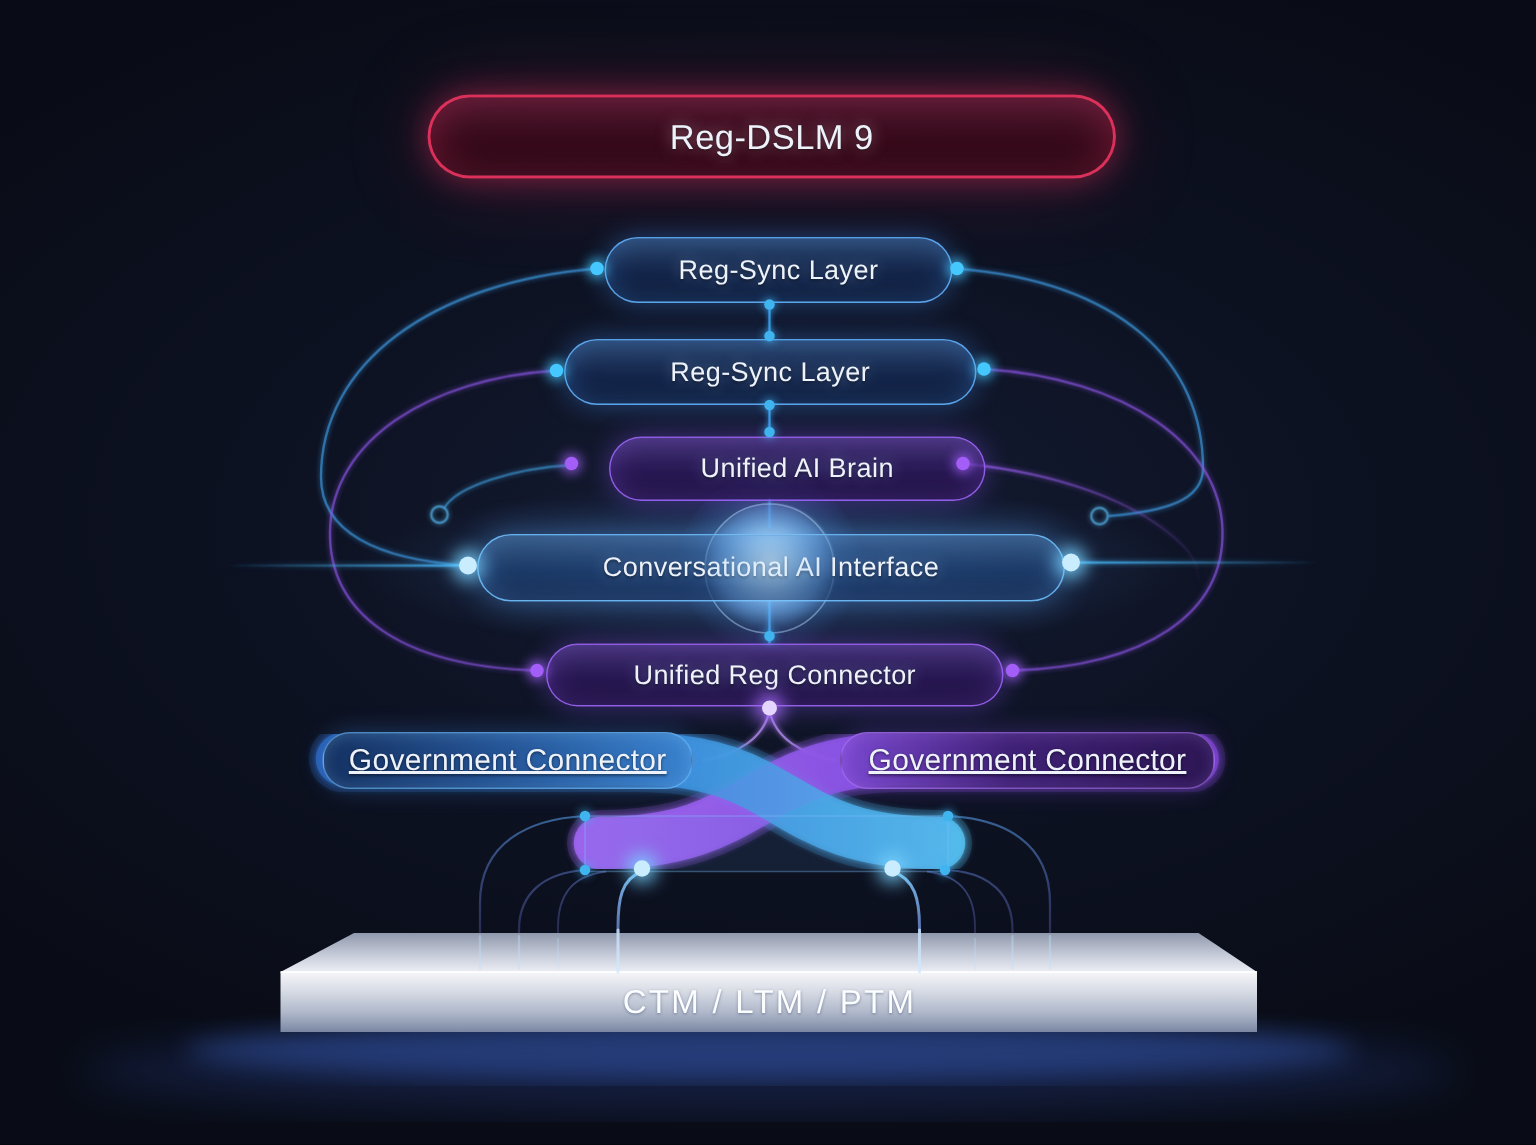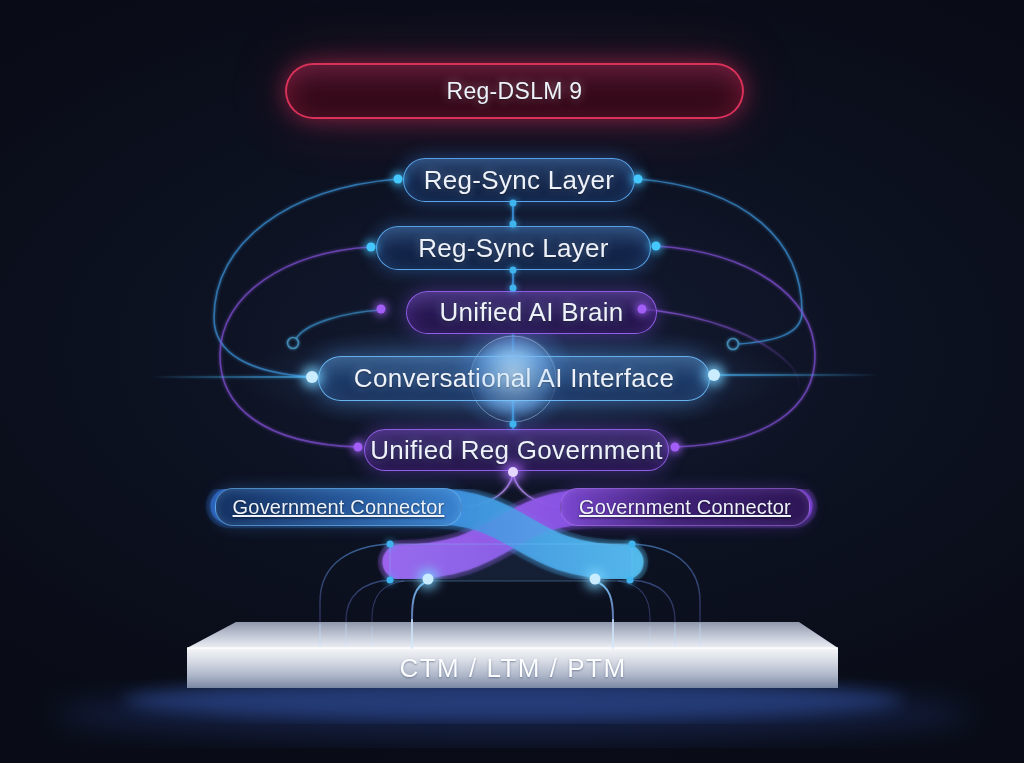--- a/index.html
+++ b/index.html
@@ -5,21 +5,21 @@
   html,body{margin:0;padding:0;background:#05070d;}
   #stage{
     position:relative;width:1024px;height:763px;overflow:hidden;
     background:radial-gradient(ellipse 70% 55% at 50% 46%, #151c33 0%, #0d1222 48%, #090c16 100%);
     font-family:"Liberation Sans", sans-serif;
     padding-left:37px;
   }
   #stage svg{position:absolute;left:0;top:0;z-index:0;}
   .pill{
     position:absolute;z-index:2;display:flex;align-items:center;justify-content:center;
-    border-radius:999px;color:#edf2fb;font-size:26px;letter-spacing:.3px;
+    border-radius:999px;color:#edf2fb;font-size:18px;letter-spacing:.3px;
     text-shadow:0 0 10px rgba(170,210,255,.45), 0 1px 2px rgba(0,0,0,.5);
   }
   .pill.red{
     font-size:23px;
     background:linear-gradient(180deg, rgba(170,35,70,.38) 0%, rgba(60,10,26,.88) 55%, rgba(38,6,18,.92) 100%);
     border:2px solid rgba(228,52,94,.95);
     box-shadow:0 0 22px rgba(228,45,90,.5), 0 0 60px rgba(228,45,90,.22), inset 0 0 26px rgba(215,50,100,.35);
     text-shadow:0 0 10px rgba(255,200,215,.5), 0 1px 2px rgba(0,0,0,.6);
   }
   .pill.blue{
@@ -60,21 +60,21 @@
   .dot.bright{background:#c9ecff;box-shadow:0 0 12px 4px rgba(120,210,255,.95);}
   .dot.violet{background:#e4d6ff;box-shadow:0 0 12px 4px rgba(170,110,255,.95);}
   .orb-front{
     position:absolute;z-index:3;left:470px;top:335px;width:88px;height:88px;border-radius:50%;
     background:radial-gradient(circle at 50% 45%, rgba(200,235,255,.38) 0%, rgba(150,205,255,.2) 52%, rgba(120,180,255,0) 72%);
     pointer-events:none;
   }
   .platform-label{
     position:absolute;z-index:2;left:287px;top:650px;width:452px;height:36px;
     display:flex;align-items:center;justify-content:center;
-    color:#fcfdff;font-size:26px;letter-spacing:1.5px;
+    color:#fcfdff;font-size:22px;letter-spacing:1.5px;
     text-shadow:0 1px 2px rgba(60,75,110,.55);
   }
 </style>
 </head>
 <body>
 
 <div id="stage">
 
   <svg width="1024" height="763" viewBox="0 0 1024 763">
     <defs>
@@ -212,21 +212,21 @@
     <circle cx="513" cy="379" r="43" fill="url(#orbG)"></circle>
     <circle cx="513" cy="379" r="43" fill="none" stroke="rgba(190,230,255,.45)" stroke-width="1"></circle>
   </svg>
 
   <div class="pill red" style="left:285px;top:63px;width:455px;height:52px;">Reg-DSLM 9</div>
 
   <div class="pill blue" style="left:403px;top:158px;width:230px;height:42px;">Reg-Sync Layer</div>
   <div class="pill blue" style="left:376px;top:226px;width:273px;height:42px;">Reg-Sync Layer</div>
   <div class="pill purple" style="left:406px;top:291px;width:249px;height:41px;">Unified AI Brain</div>
   <div class="pill bluewide" style="left:318px;top:356px;width:390px;height:43px;">Conversational AI Interface</div>
-  <div class="pill purple" style="left:364px;top:429px;width:303px;height:40px;">Unified Reg Government</div>
+  <div class="pill purple" style="left:364px;top:429px;width:303px;height:40px;">Unified Reg Connector</div>
 
   <div class="orb-front"></div>
 
   <div class="gov left" style="left:215px;top:488px;width:245px;">Government Connector</div>
   <div class="gov right" style="left:560px;top:488px;width:248px;">Government Connector</div>
 
   <div class="platform-label">CTM / LTM / PTM</div>
 
   <div class="dot cyan" style="left:398px;top:179px;width:9px;height:9px;"></div>
   <div class="dot cyan" style="left:638px;top:179px;width:9px;height:9px;"></div>

